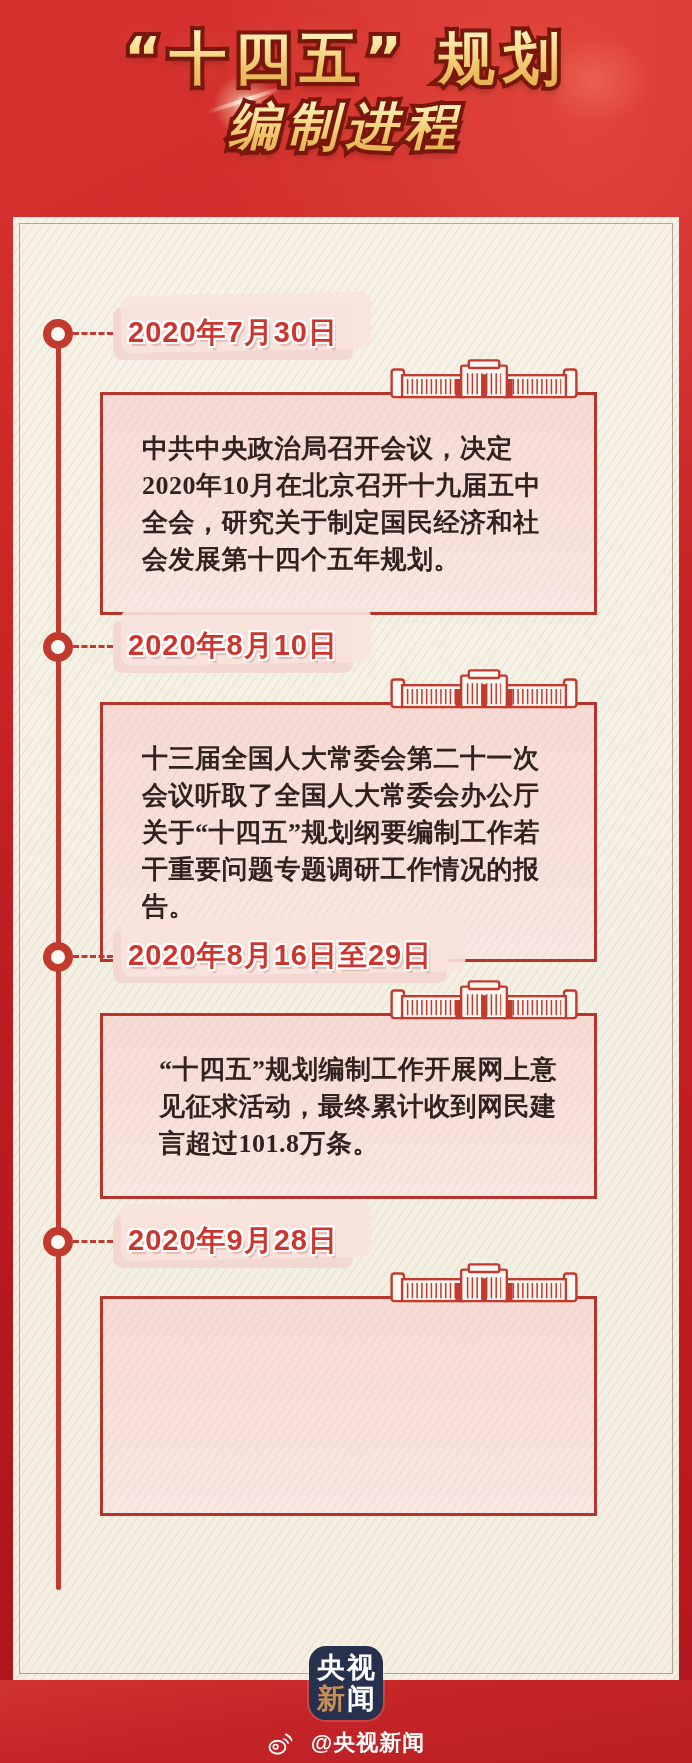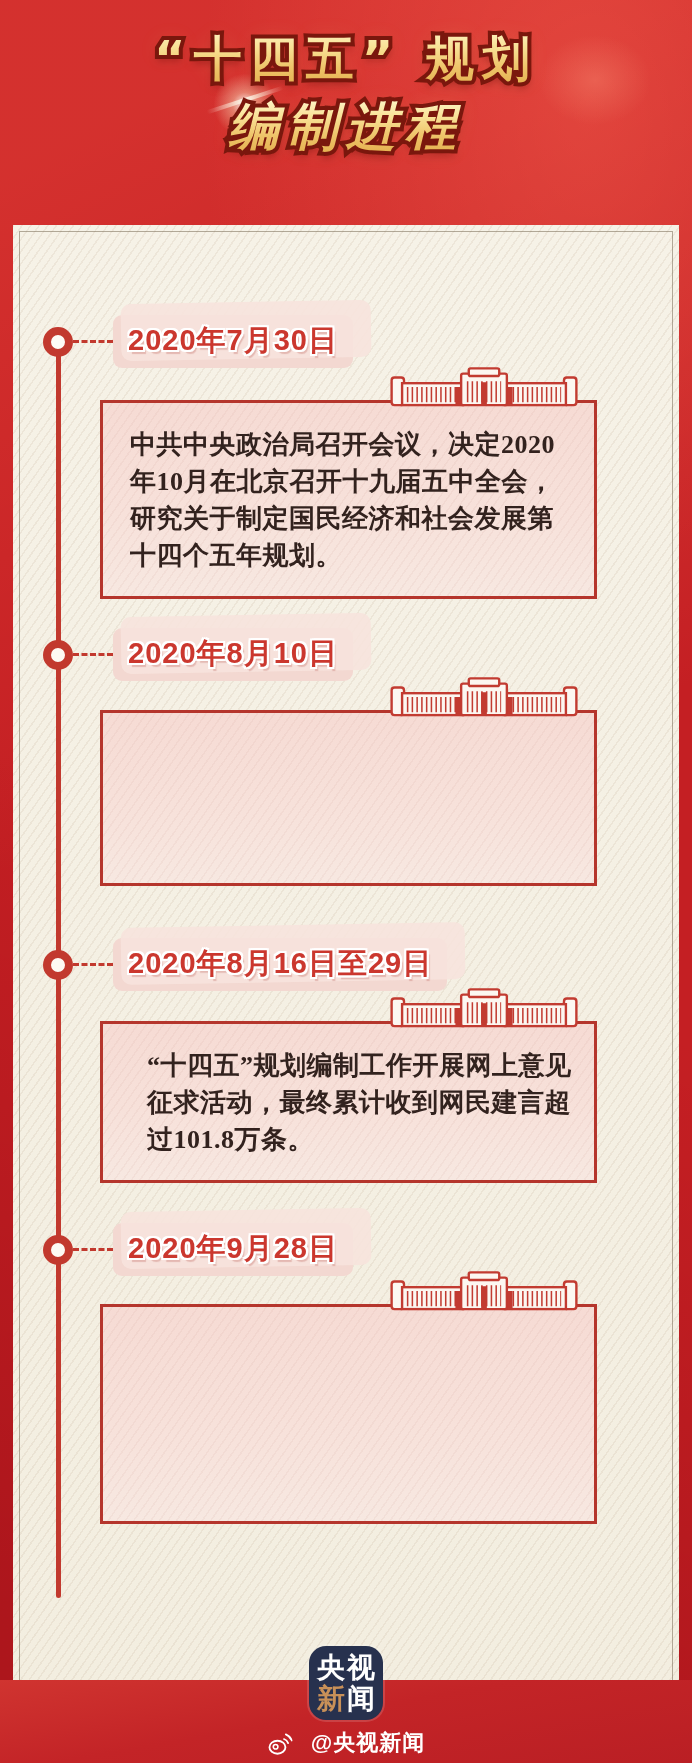--- a/index.html
+++ b/index.html
@@ -17,32 +17,32 @@
   .sp1{left:200px;top:60px;width:90px;height:90px;
     background:radial-gradient(closest-side, rgba(255,255,255,.95), rgba(255,242,205,.40) 28%, transparent 70%);}
   .sp1r{left:205px;top:98px;width:80px;height:4px;border-radius:2px;transform:rotate(-18deg);
     background:linear-gradient(90deg,transparent,rgba(255,255,240,.85),transparent);}
   .sp2{left:520px;top:20px;width:150px;height:120px;
     background:radial-gradient(closest-side, rgba(255,160,130,.30), transparent 75%);}
   
   .title{position:absolute;top:22px;left:0;right:0;text-align:center;z-index:2;}
   .title-line{position:relative;letter-spacing:8px;font-weight:800;
     font-family:"DejaVu Sans","Liberation Sans",sans-serif;}
-  .title-line.l1{font-size:48px;line-height:72px;}
+  .title-line.l1{font-size:57px;line-height:72px;}
   .title-line.l2{font-size:51px;line-height:66px;font-style:italic;}
   .title-line .stroke{
     -webkit-text-stroke:8px #7a170d;color:#7a170d;
     text-shadow:0 5px 9px rgba(88,0,0,.55), 0 0 20px rgba(255,215,120,.22);}
   .title-line .fill{
     position:absolute;left:0;right:0;top:0;
     background:linear-gradient(180deg,#fff7cf 4%,#f9e297 34%,#eec368 64%,#e1a946 100%);
     -webkit-background-clip:text;background-clip:text;color:transparent;}
   
   .panel{
-    position:absolute;left:13px;top:225px;width:666px;height:1463px;
+    position:absolute;left:13px;top:217px;width:666px;height:1463px;
     background:
       repeating-linear-gradient(125deg, rgba(185,160,135,.15) 0 1.5px, transparent 1.5px 7px),
       linear-gradient(180deg,#f6f2e7,#f3eee0);
     z-index:1;}
   .panel-border{position:absolute;inset:6px;border:1px solid rgba(120,108,86,.55);pointer-events:none;}
   .timeline-line{position:absolute;left:43px;top:117px;width:5px;height:1256px;
     background:#c2392e;border-radius:4px;}
   
   .item{position:absolute;left:0;right:0;}
   .i1{top:90px;}  .i2{top:403px;}  .i3{top:713px;}  .i4{top:998px;}
@@ -59,21 +59,21 @@
   .card{position:absolute;left:87px;width:497px;box-sizing:border-box;
     border:3px solid #b5352c;
     background:
       repeating-linear-gradient(125deg, rgba(200,150,140,.10) 0 1.5px, transparent 1.5px 7px),
       linear-gradient(180deg,#f6dbd4 0%,#f7e1da 55%,#f7e8e1 100%);
     padding:23px 18px 22px 27px;}
   .i1 .card{top:85px;min-height:178px;}
   .i2 .card{top:82px;min-height:176px;}
   .i3 .card{top:83px;min-height:152px;padding-left:44px;}
   .i4 .card{top:81px;min-height:220px;}
-  .card p{margin:0;font-size:26px;line-height:37px;letter-spacing:.5px;color:#32221e;font-weight:700;
+  .card p{margin:12px;font-size:26px;line-height:37px;letter-spacing:.5px;color:#32221e;font-weight:700;
     font-family:"Liberation Serif","DejaVu Serif",serif;}
   .building{position:absolute;right:14px;top:-36px;width:192px;height:40px;}
   
   .bottom-strip{position:absolute;left:0;top:1680px;width:692px;height:83px;
     background:linear-gradient(170deg,#d03430 0%,#c32427 45%,#ba1f24 100%);z-index:2;}
   .logo{position:absolute;left:50%;top:1646px;transform:translateX(-50%);
     width:74px;height:74px;background:#27314e;border-radius:17px;z-index:5;
     display:flex;flex-direction:column;align-items:center;justify-content:center;
     box-shadow:0 0 0 2px rgba(255,255,255,.14);}
   .logo .row{display:flex;gap:2px;font-weight:700;font-size:28px;line-height:31px;color:#ffffff;}
@@ -149,20 +149,21 @@
     <section class="item i2">
       <span class="dot"></span>
       <span class="connector"></span>
       <div class="badge">
         <span>2020年8月10日</span>
       </div>
       <div class="card">
         <svg class="building">
             <use href="#great-hall"></use>
           </svg>
+        <p>十三届全国人大常委会第二十一次会议听取了全国人大常委会办公厅关于“十四五”规划纲要编制工作若干重要问题专题调研工作情况的报告。</p>
       </div>
     </section>
 
     <section class="item i3">
       <span class="dot"></span>
       <span class="connector"></span>
       <div class="badge">
         <span>2020年8月16日至29日</span>
       </div>
       <div class="card">

